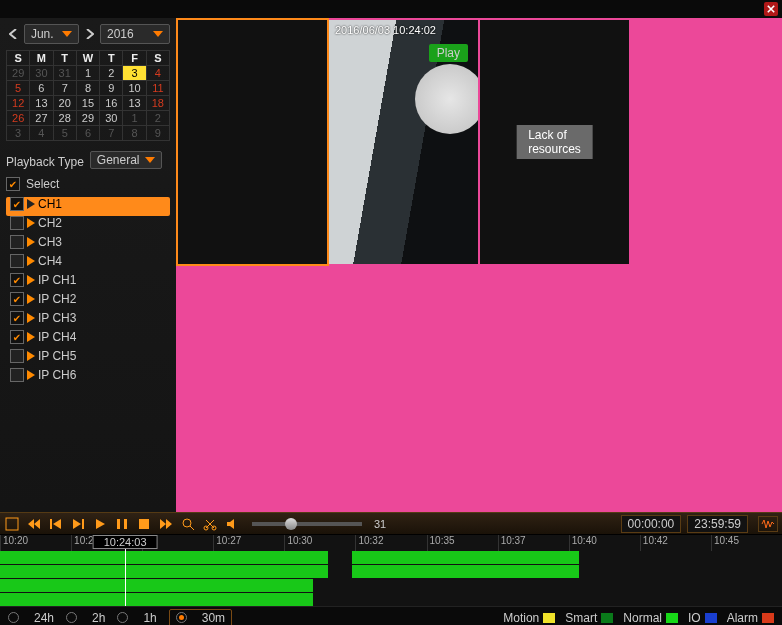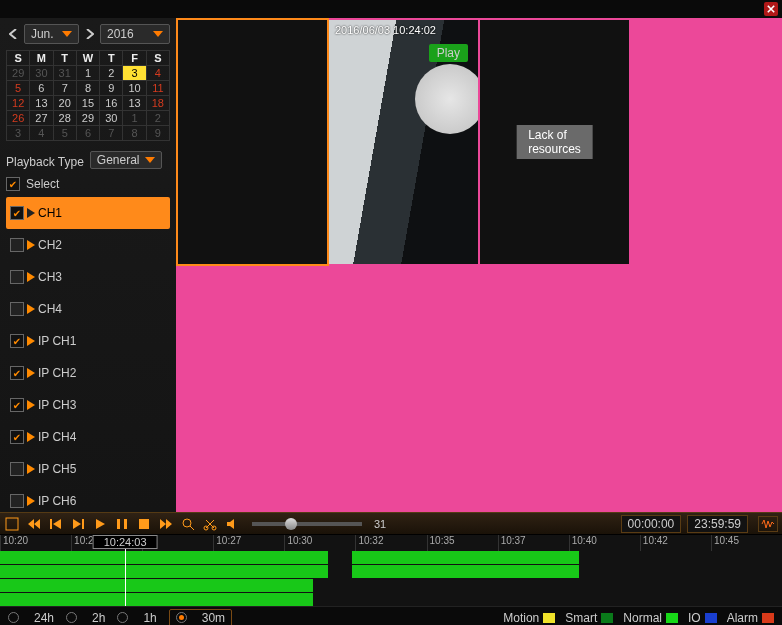--- a/index.html
+++ b/index.html
@@ -21,21 +21,21 @@
 .cal td.red{color:#d43b1f}
 .cal td.gray{color:#555}
 .cal td.today{background:#ffe033;color:#000}
 .pbrow{display:flex;align-items:flex-end;margin-top:10px;gap:6px}
 .pbsel{background:#2a2a2a;border:1px solid #555;height:18px;width:72px;display:flex;align-items:center;padding:0 6px;cursor:pointer;border-radius:2px}
 .selall{display:flex;align-items:flex-start;margin-top:8px;gap:6px}
 .chk{width:14px;height:14px;border:1px solid #666;background:#222;display:inline-flex;align-items:center;justify-content:center;cursor:pointer}
 .chk.on{background:#111}
 .chk.on::after{content:"✔";font-size:10px;color:#ff8a00}
 .chlist{margin-top:6px}
-.chitem{display:flex;align-items:center;height:32px;padding:0 4px;border-radius:2px}
+.chitem{display:flex;align-items:flex-start;height:19px;padding:0 4px;border-radius:2px}
 .chitem.selected{background:#ff8a1a;color:#000}
 .chitem.selected .chtxt{color:#000}
 .playico{width:14px;height:14px;display:flex;align-items:center;justify-content:center}
 .playico .pt{width:0;height:0;border-top:5px solid transparent;border-bottom:5px solid transparent;border-left:8px solid #ff8a00}
 .chitem.selected .playico .pt{border-left-color:#222}
 .chtxt{color:#ccc}
 .grid{flex:1;display:grid;grid-template-columns:1fr 1fr 1fr 1fr;grid-template-rows:1fr 1fr;gap:2px;background:#ec4899;padding:2px}
 .pane{background:#111;position:relative;overflow:hidden}
 .pane.sel{outline:2px solid #ff8a1a}
 .osd{position:absolute;font-size:11px;color:#fff;text-shadow:0 0 2px #000}

